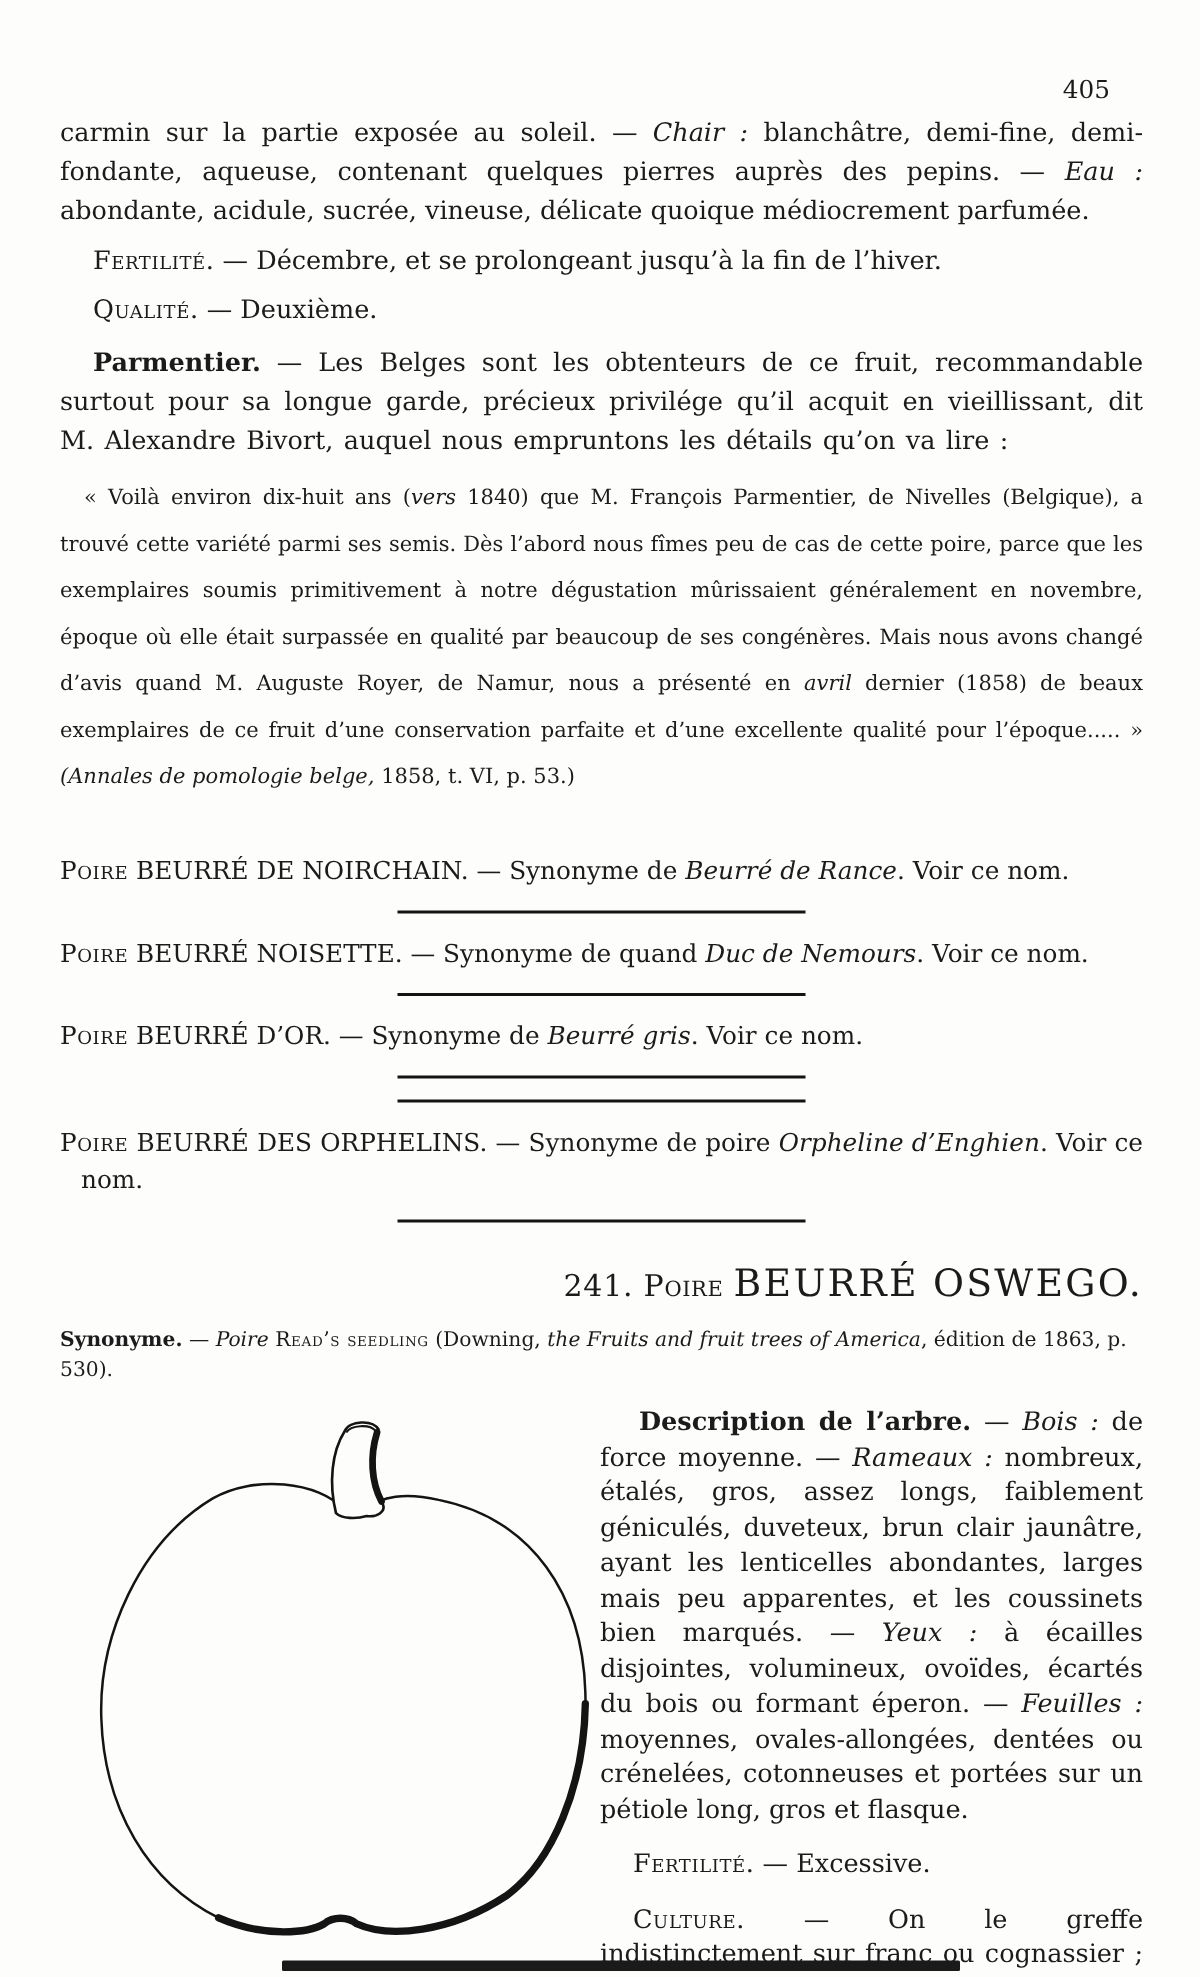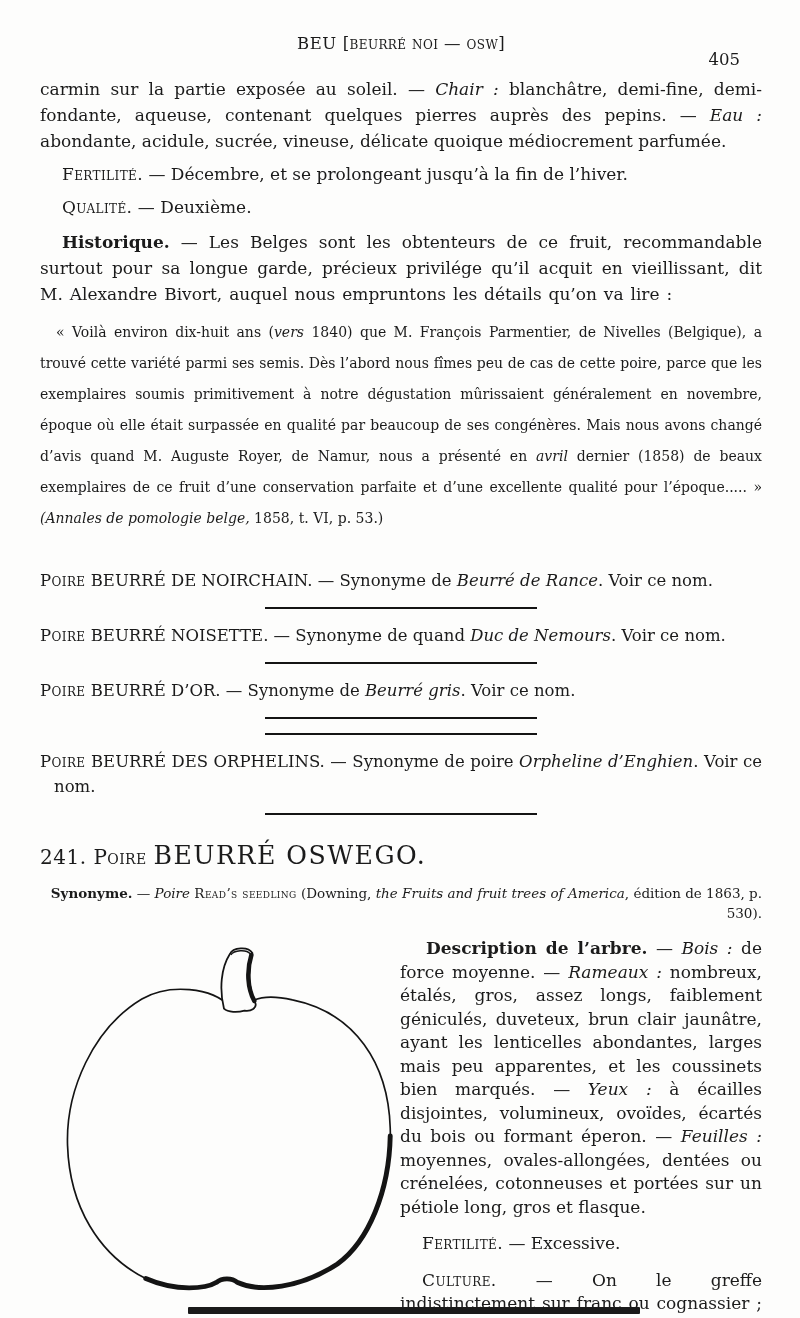--- a/index.html
+++ b/index.html
@@ -41,24 +41,24 @@
     font-size: 16.5px; line-height: 25px; text-align: justify;
     padding-left: 14px; text-indent: -14px; margin: 12px 0;
   }
   .rule {
     width: 272px; height: 0; margin: 14px auto;
     border-top: 2.5px solid #141414;
   }
 
   
   .section-heading {
-    text-align: left; margin-top: 26px; font-size: 20px; letter-spacing: .5px;
+    text-align: right; margin-top: 26px; font-size: 20px; letter-spacing: .5px;
   }
   .syn-note {
-    margin-top: 14px; text-align: right;
+    margin-top: 14px; text-align: left;
     font-size: 13.5px; line-height: 19.5px;
   }
 
   
   .tree-block { margin-top: 14px; overflow: hidden; }
   .fig {
     float: left; width: 360px; height: 385px; position: relative;
   }
   .fig svg { display: block; margin: 6px 0 0 8px; }
   .desc p { margin: 0; text-align: justify; font-size: 17px; line-height: 23.5px; }
@@ -70,29 +70,28 @@
     position: absolute; left: 188px; bottom: 4px;
     width: 452px; height: 7px; background: #1a1a1a; border-radius: 1px;
   }
 </style>
 </head>
 <body>
 
 <div class="page">
 
   <div class="header">
-    <div class="running-title"><span>BEU </span><span class="seg-sc">[beurré noi — osw]</span></div>
     <div class="page-number">405</div>
   </div>
 
   <div class="bodytext">
     <p class="cont"><span>carmin sur la partie exposée au soleil. — </span><span class="seg-i">Chair :</span><span> blanchâtre, demi-fine, demi-fondante, aqueuse, contenant quelques pierres auprès des pepins. — </span><span class="seg-i">Eau :</span><span> abondante, acidule, sucrée, vineuse, délicate quoique médiocrement parfumée.</span></p>
     <p class="ind"><span class="seg-sc">Fertilité.</span><span> — Décembre, et se prolongeant jusqu’à la fin de l’hiver.</span></p>
     <p class="ind"><span class="seg-sc">Qualité.</span><span> — Deuxième.</span></p>
-    <p class="hist"><span class="seg-b">Historique.</span><span> — Les Belges sont les obtenteurs de ce fruit, recommandable surtout pour sa longue garde, précieux privilége qu’il acquit en vieillissant, dit M. Alexandre Bivort, auquel nous empruntons les détails qu’on va lire :</span></p>
+    <p class="hist"><span class="seg-b">Parmentier.</span><span> — Les Belges sont les obtenteurs de ce fruit, recommandable surtout pour sa longue garde, précieux privilége qu’il acquit en vieillissant, dit M. Alexandre Bivort, auquel nous empruntons les détails qu’on va lire :</span></p>
     <p class="quote"><span>« Voilà environ dix-huit ans (</span><span class="seg-i">vers</span><span> 1840) que M. François Parmentier, de Nivelles (Belgique), a trouvé cette variété parmi ses semis. Dès l’abord nous fîmes peu de cas de cette poire, parce que les exemplaires soumis primitivement à notre dégustation mûrissaient généralement en novembre, époque où elle était surpassée en qualité par beaucoup de ses congénères. Mais nous avons changé d’avis quand M. Auguste Royer, de Namur, nous a présenté en </span><span class="seg-i">avril</span><span> dernier (1858) de beaux exemplaires de ce fruit d’une conservation parfaite et d’une excellente qualité pour l’époque..... » </span><span class="seg-i">(Annales de pomologie belge,</span><span> 1858, t. VI, p. 53.)</span></p>
   </div>
 
   <div class="synonyms">
     <div class="syn-entry"><span class="seg-sc">Poire</span><span> BEURRÉ DE NOIRCHAIN. — Synonyme de </span><span class="seg-i">Beurré de Rance</span><span>. Voir ce nom.</span></div>
     <div class="rule"></div>
     <div class="syn-entry"><span class="seg-sc">Poire</span><span> BEURRÉ NOISETTE. — Synonyme de quand </span><span class="seg-i">Duc de Nemours</span><span>. Voir ce nom.</span></div>
     <div class="rule"></div>
     <div class="syn-entry"><span class="seg-sc">Poire</span><span> BEURRÉ D’OR. — Synonyme de </span><span class="seg-i">Beurré gris</span><span>. Voir ce nom.</span></div>
     <div class="rule"></div>

